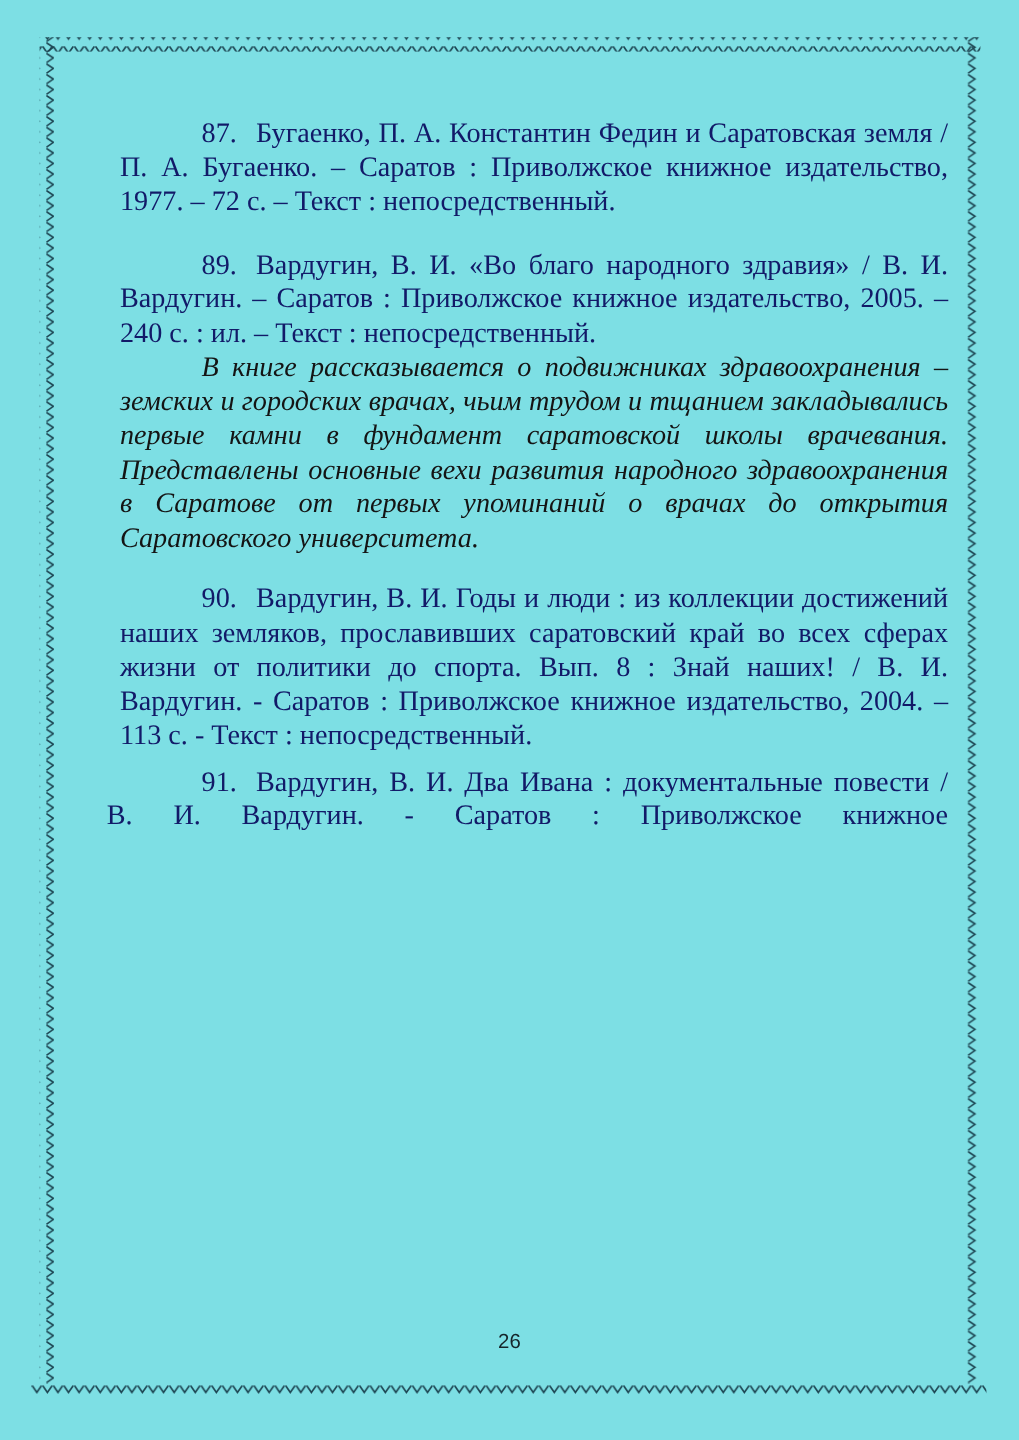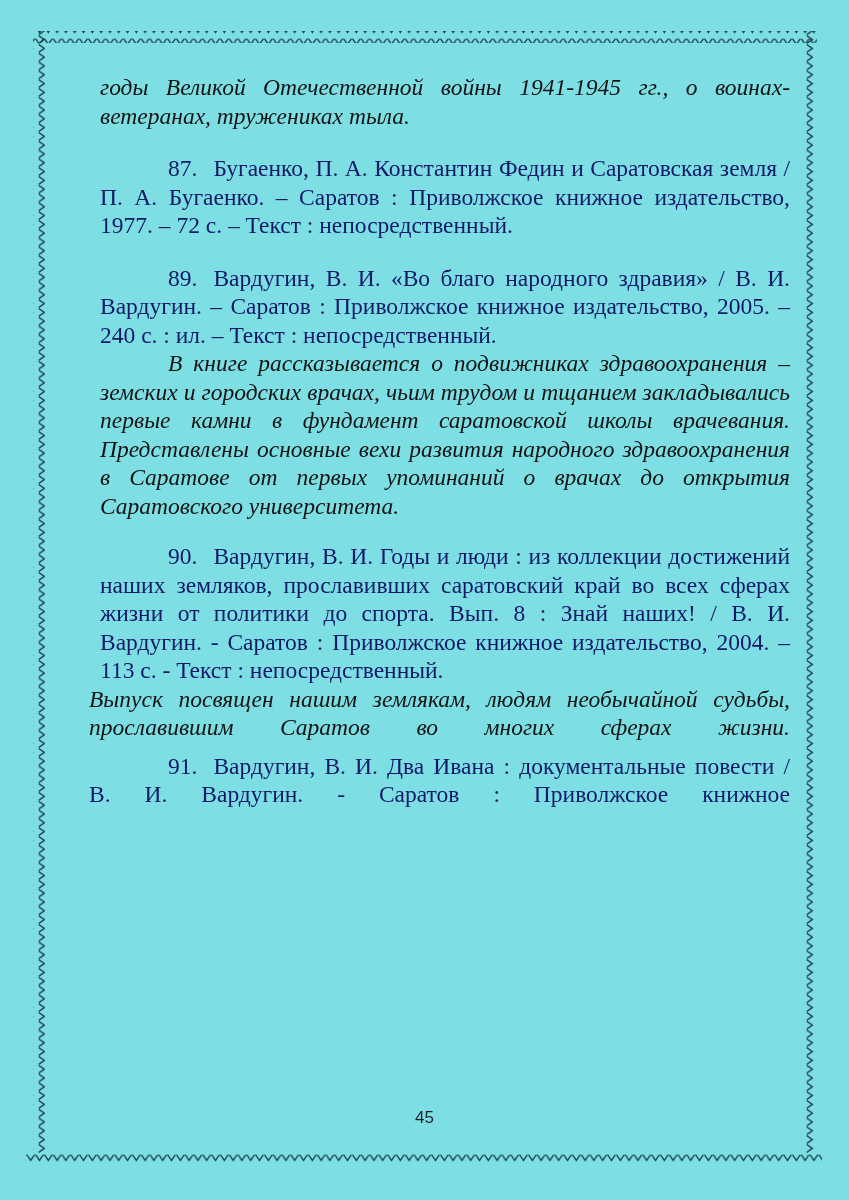--- a/index.html
+++ b/index.html
@@ -98,30 +98,28 @@
       </pattern>
     </defs>
     <rect x="33" y="31" width="784" height="12" fill="url(#chevH)"></rect>
     <rect x="26" y="1153" width="796" height="12" fill="url(#chevH)"></rect>
     <rect x="33" y="31" width="12" height="1122" fill="url(#chevV)"></rect>
     <rect x="805" y="31" width="12" height="1122" fill="url(#chevV)"></rect>
   </svg>
 
   <div class="content">
 
-    <p class="cont">годы Великой Отечественной войны 1941-1945 гг., о воинах-ветеранах, тружениках тыла.</p>
 
     <p class="entry"><span class="num">87.</span><span>Бугаенко, П. А. Константин Федин и Саратовская земля / П. А. Бугаенко. – Саратов : Приволжское книжное издательство, 1977. – 72 с. – Текст : непосредственный.</span></p>
 
 
     <p class="entry"><span class="num">89.</span><span>Вардугин, В. И. «Во благо народного здравия» / В. И. Вардугин. – Саратов : Приволжское книжное издательство, 2005. – 240 с. : ил. – Текст : непосредственный.</span></p>
     <p class="annot">В книге рассказывается о подвижниках здравоохранения – земских и городских врачах, чьим трудом и тщанием закладывались первые камни в фундамент саратовской школы врачевания. Представлены основные вехи развития народного здравоохранения в Саратове от первых упоминаний о врачах до открытия Саратовского университета.</p>
 
     <p class="entry entry-90"><span class="num">90.</span><span>Вардугин, В. И. Годы и люди : из коллекции достижений наших земляков, прославивших саратовский край во всех сферах жизни от политики до спорта. Вып. 8 : Знай наших! / В. И. Вардугин. - Саратов : Приволжское книжное издательство, 2004. – 113 с. - Текст : непосредственный.</span></p>
-    <p class="annot annot-flush">Выпуск посвящен нашим землякам, людям необычайной судьбы, прославившим Саратов во многих сферах жизни.</p>
 
     <p class="entry entry-cut"><span class="num">91.</span><span>Вардугин, В. И. Два Ивана : документальные повести / В. И. Вардугин. - Саратов : Приволжское книжное</span></p>
 
   </div>
 
-  <div class="page-number">45</div>
+  <div class="page-number">26</div>
 
 </div>
 
 </body></html>

